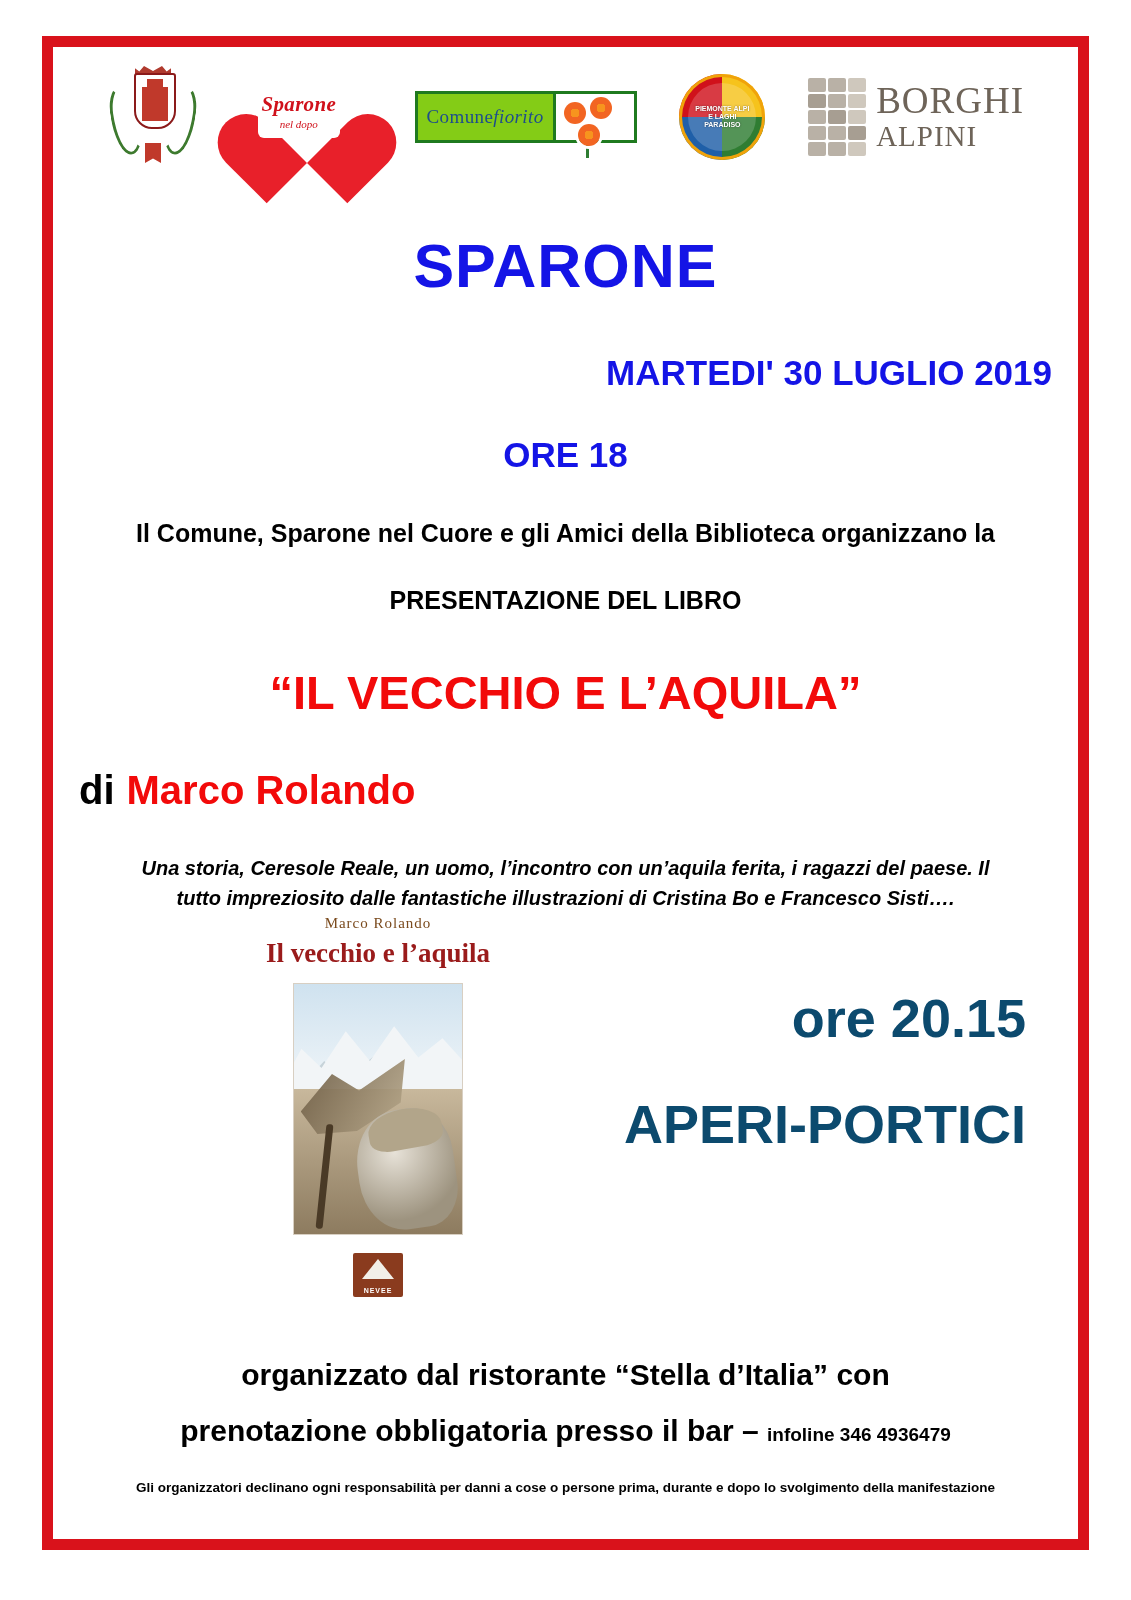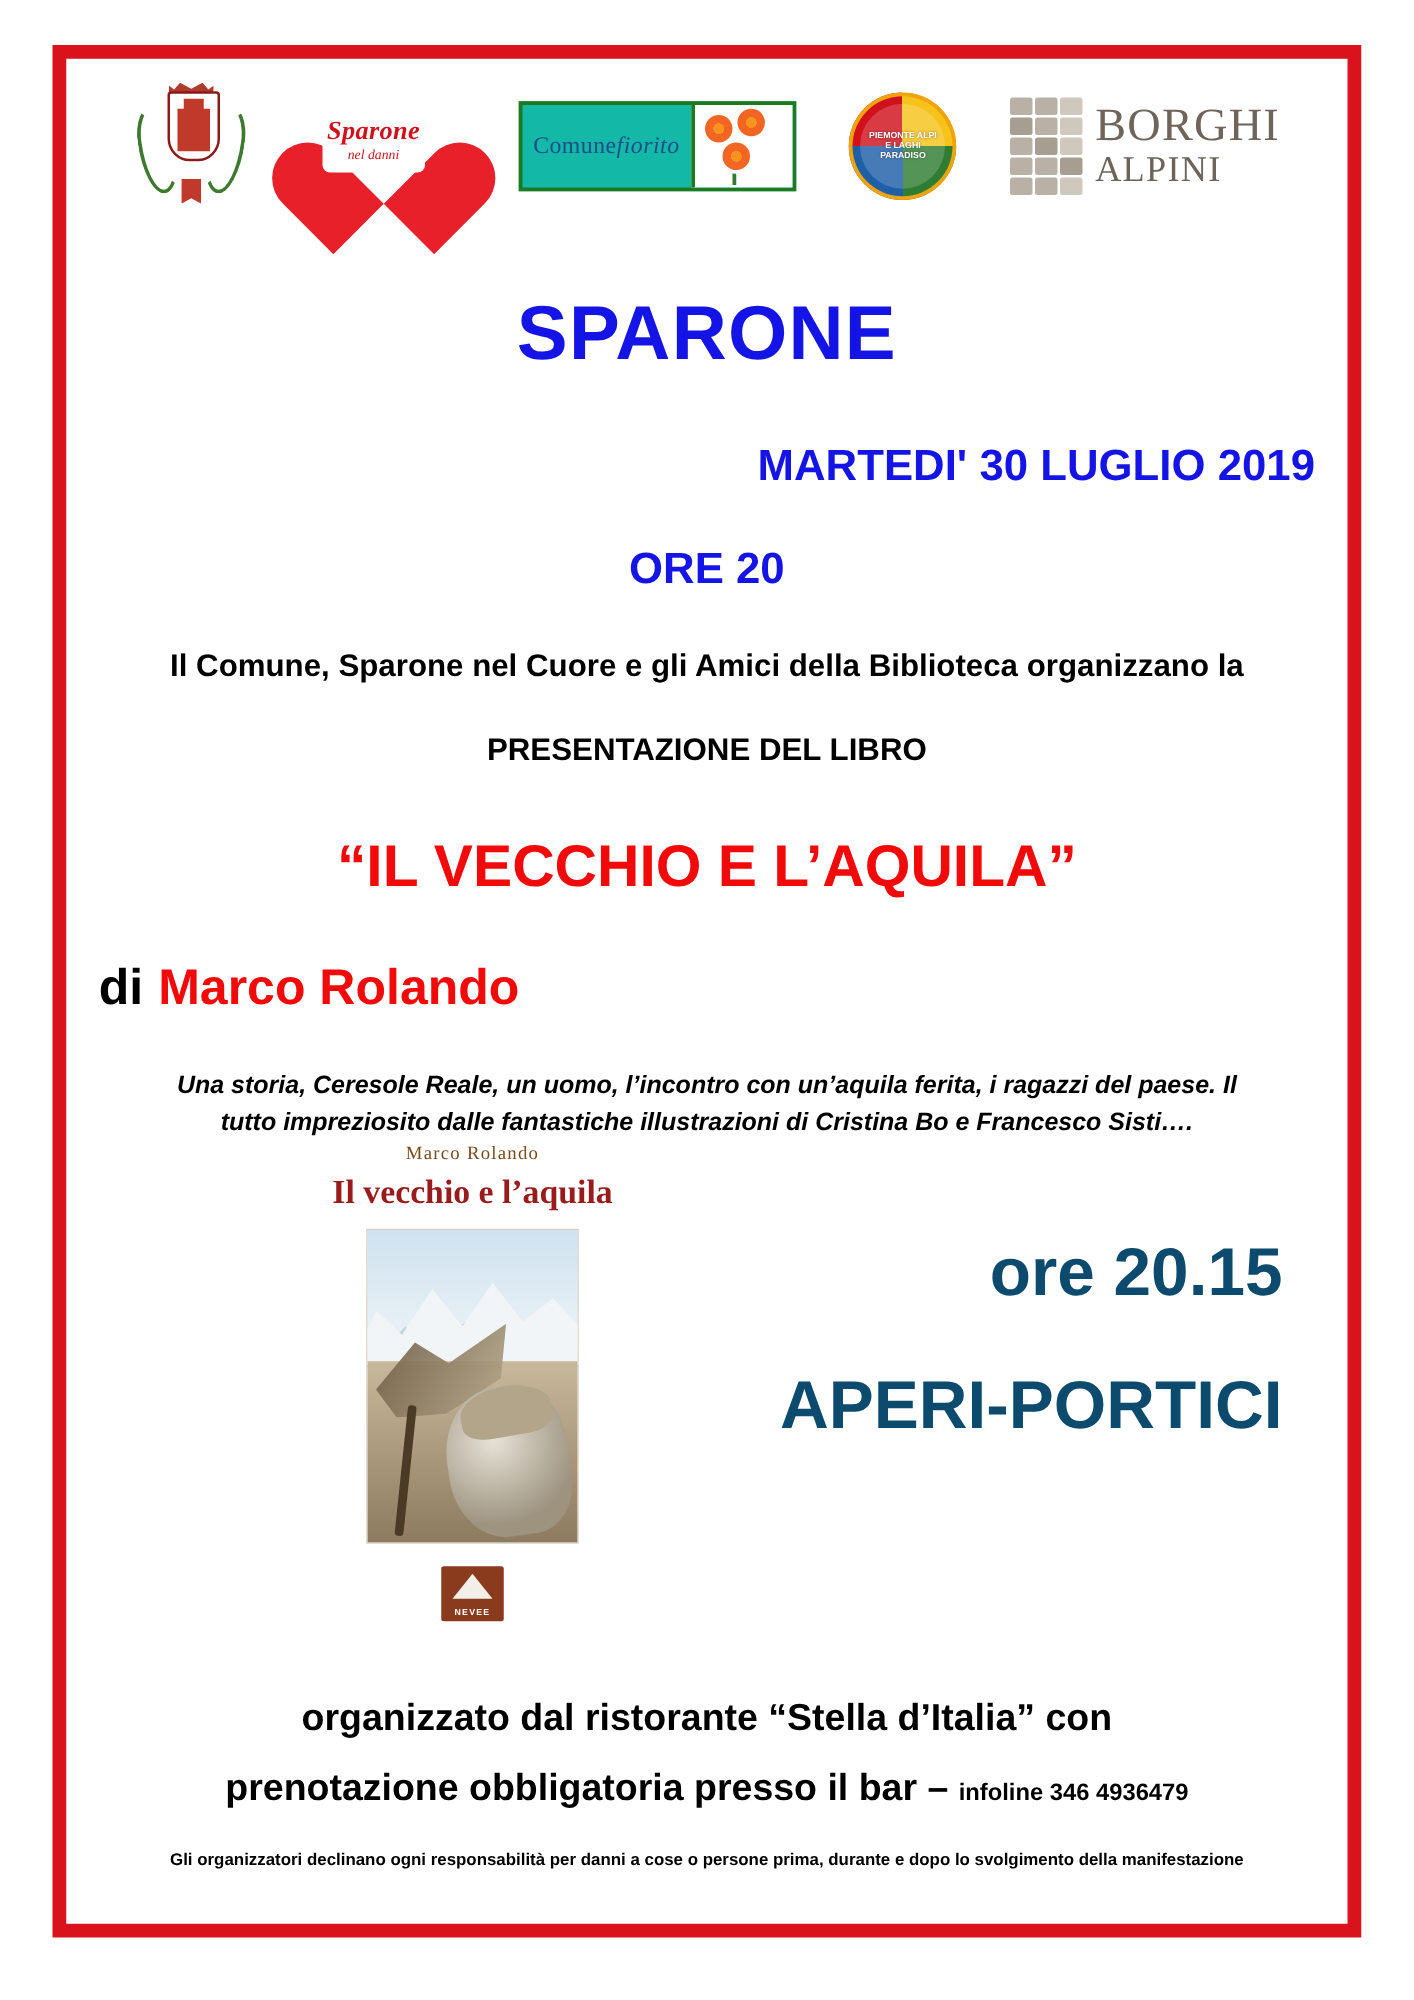--- a/index.html
+++ b/index.html
@@ -144,23 +144,23 @@
   .heart-logo .t2 {
     font-family: "Liberation Serif", serif;
     font-style: italic;
     font-size: 11px;
     color: #d0111b;
     margin-top: 3px;
   }
 
   
   .fiorito {
-    width: 222px; height: 72px;
+    width: 222px; height: 52px;
     border: 3px solid #1f7a1f;
-    background: #14b8a6;
+    background: #84cc16;
     display: flex;
     align-items: stretch;
     box-sizing: border-box;
   }
   .fiorito .label {
     flex: 1;
     display: flex;
     align-items: center;
     justify-content: center;
     font-family: "Liberation Serif", serif;
@@ -485,21 +485,21 @@
           <div class="shield"></div>
           <div class="ribbon"></div>
         </div>
       </div>
 
       <div class="logo">
         <div class="heart-logo">
           <div class="heart"></div>
           <div class="heart-hole">
             <div class="t1">Sparone</div>
-            <div class="t2">nel danni</div>
+            <div class="t2">nel dopo</div>
           </div>
         </div>
       </div>
 
       <div class="logo">
         <div class="fiorito">
           <div class="label">
             <span>Comune </span>
               <i>fiorito</i>
           </div>
@@ -542,21 +542,21 @@
             <div class="l1">BORGHI</div>
             <div class="l2">ALPINI</div>
           </div>
         </div>
       </div>
 
     </div>
 
     <div class="title">SPARONE</div>
     <div class="date">MARTEDI' 30 LUGLIO 2019</div>
-    <div class="time">ORE 20</div>
+    <div class="time">ORE 18</div>
     <div class="organizers">Il Comune, Sparone nel Cuore e gli Amici della Biblioteca organizzano la</div>
     <div class="presentation">PRESENTAZIONE DEL LIBRO</div>
     <div class="book-title">“IL VECCHIO E L’AQUILA”</div>
     <div class="author-line">
       <span class="di">di</span><span class="name">Marco Rolando</span>
     </div>
     <div class="synopsis">Una storia, Ceresole Reale, un uomo, l’incontro con un’aquila ferita, i ragazzi del paese. Il tutto impreziosito dalle fantastiche illustrazioni di Cristina Bo e Francesco Sisti….</div>
 
     <div class="cover-wrap">
       <div class="cover-author">Marco Rolando</div>

